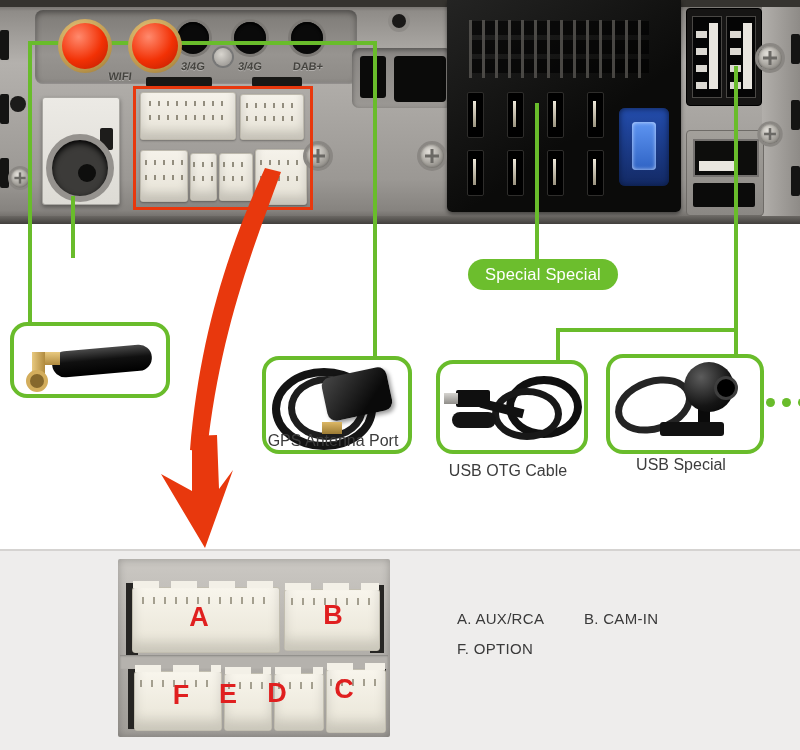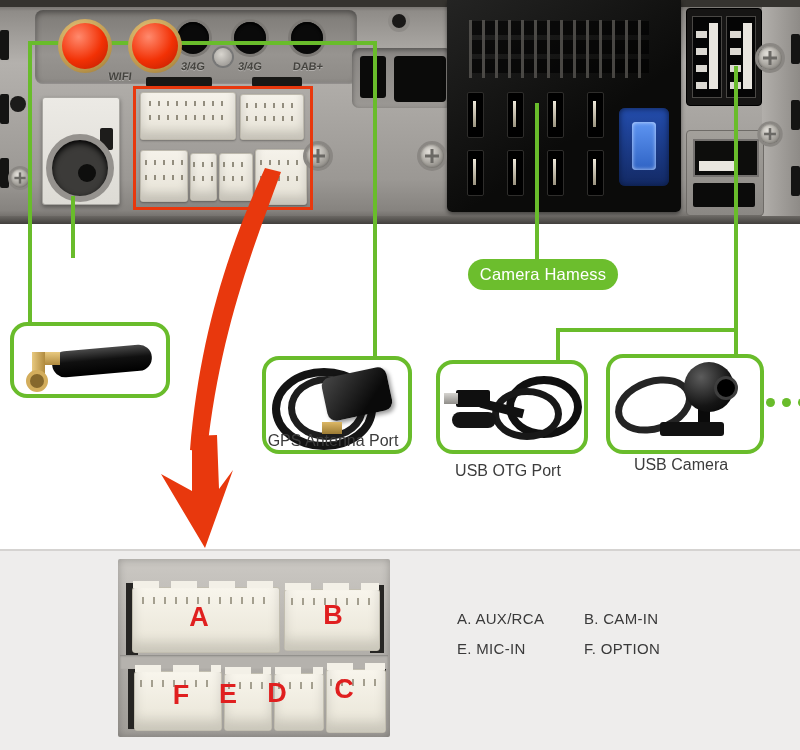--- a/index.html
+++ b/index.html
@@ -301,21 +301,21 @@
   <div class="gl gl-v1"></div>
   <div class="gl gl-v2"></div>
   <div class="gl gl-v3"></div>
   <div class="gl gl-v4"></div>
   <div class="gl gl-v5"></div>
   <div class="gl gl-h2"></div>
   <div class="gl gl-v6"></div>
 
   <div class="red-rect"></div>
 
-  <div class="pill pill-harness">Camera Hamess</div>
+  <div class="pill pill-harness">Special Special</div>
 
   <svg class="arrow-svg" width="800" height="750" viewBox="0 0 800 750">
     <path d="M281,172 C254,246 220,330 207,452 L190,450 C200,330 231,243 265,168 Z" fill="#e8380d"></path>
     <path d="M205,548 L161,474 L192,491 L192,436 L217,435 L219,489 L233,470 Z" fill="#e8380d"></path>
   </svg>
 
   <div class="acc-box box-wifi">
     <div class="wifi-ant-body"></div>
     <div class="wifi-ant-elbow"></div>
     <div class="wifi-ant-elbow2"></div>
@@ -331,30 +331,30 @@
   <div class="acc-caption cap-gps-t">GPS Antenna Port</div>
 
   <div class="acc-box box-otg">
     <div class="otg-loop1"></div>
     <div class="otg-loop2"></div>
     <div class="otg-cord"></div>
     <div class="otg-plug"></div>
     <div class="otg-tip"></div>
     <div class="otg-female"></div>
   </div>
-  <div class="acc-caption cap-otg-t">USB OTG Port</div>
+  <div class="acc-caption cap-otg-t">USB OTG Cable</div>
 
   <div class="acc-box box-cam">
     <div class="cam-loop"></div>
     <div class="cam-arm"></div>
     <div class="cam-base"></div>
     <div class="cam-ball"></div>
     <div class="cam-lens"></div>
   </div>
-  <div class="acc-caption cap-cam-t">USB Camera</div>
+  <div class="acc-caption cap-cam-t">USB Special</div>
 
   <div class="more-dots">
     <span></span>
     <span></span>
     <span></span>
   </div>
 
   <div class="bottom-section">
     <div class="closeup">
       <div class="dark-back db1"></div>
@@ -375,19 +375,18 @@
       <span class="cletter LD">D</span>
       <span class="cletter LC">C</span>
     </div>
 
     <div class="legend">
       <div class="legend-row">
         <span class="legend-col1">A. AUX/RCA</span>
         <span class="legend-col2">B. CAM-IN</span>
       </div>
       <div class="legend-row">
-        <span class="legend-col1">E. MIC-IN</span>
         <span class="legend-col2">F. OPTION</span>
       </div>
     </div>
   </div>
 
 </div>
 
 </body></html>

